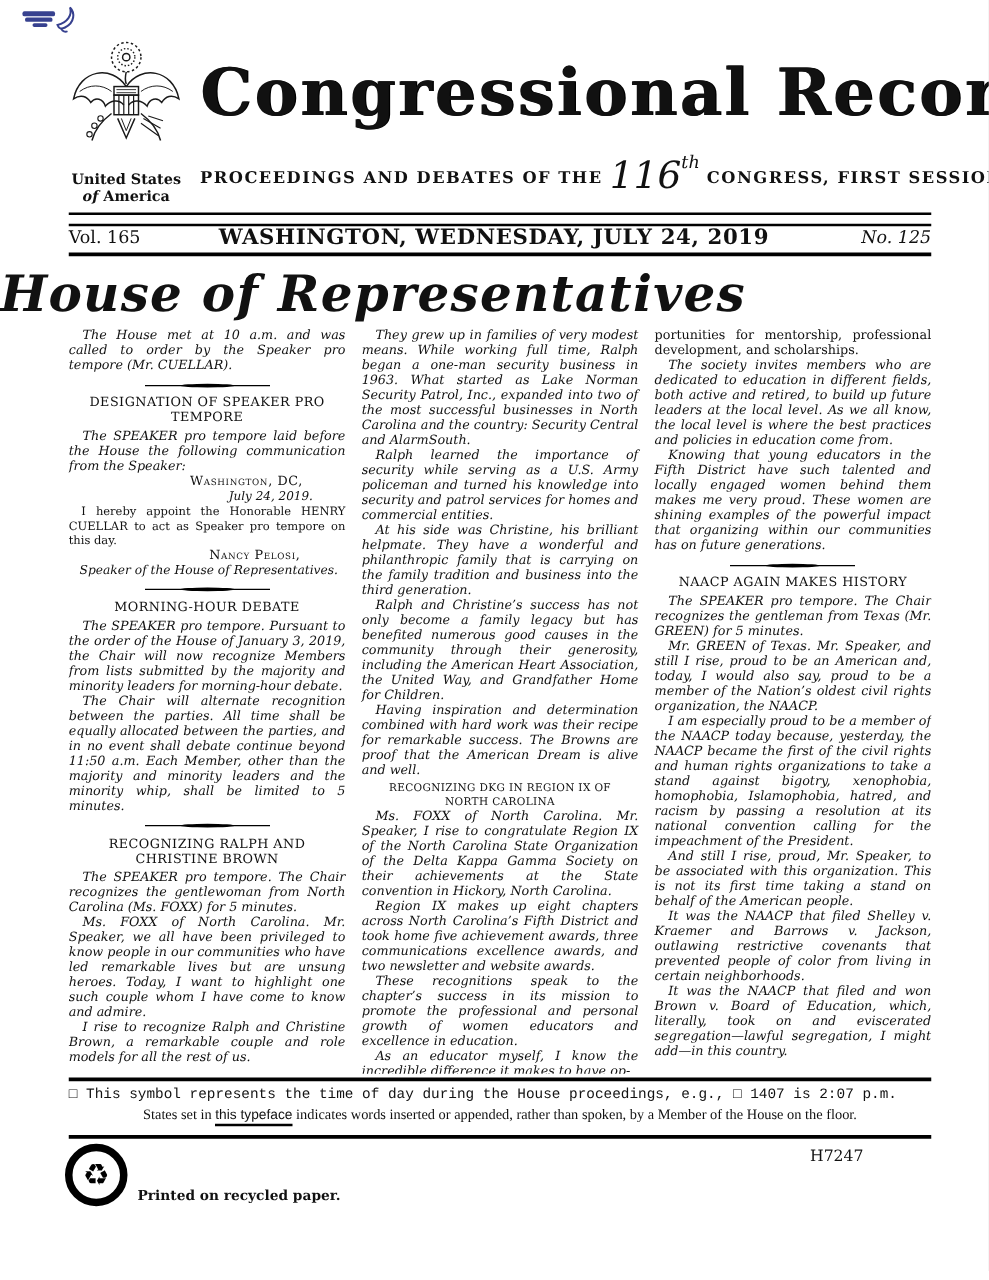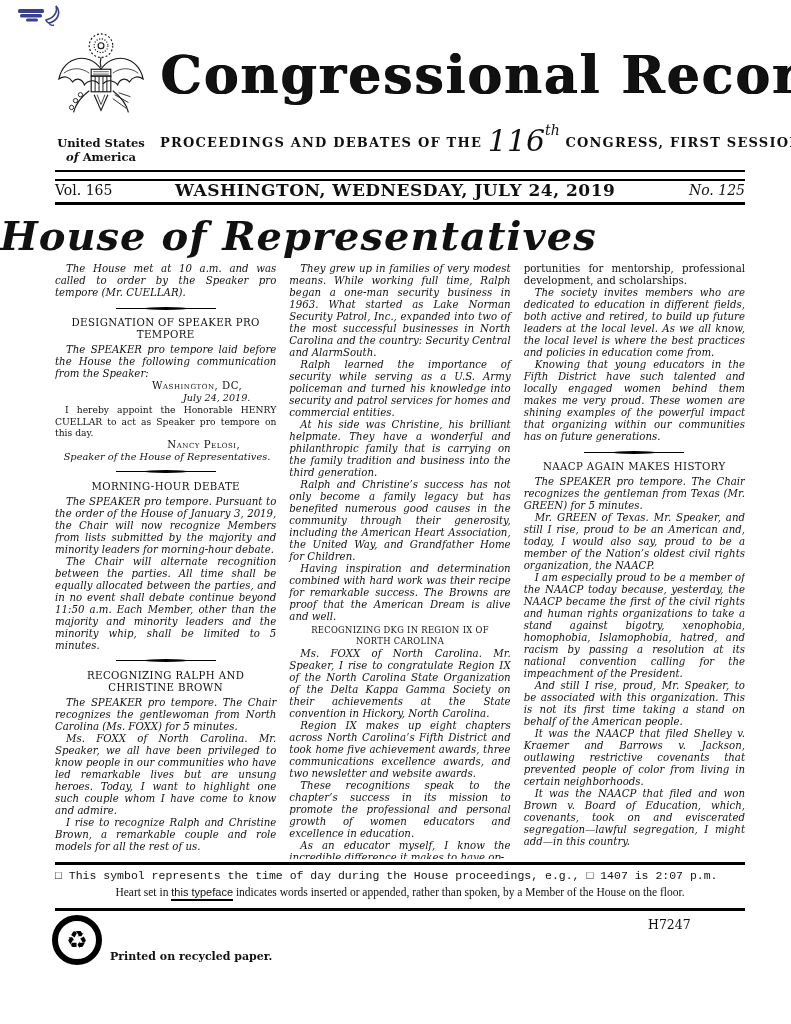--- a/index.html
+++ b/index.html
@@ -170,28 +170,28 @@
         <div class="pc">portunities for mentorship, professional development, and scholarships.</div>
         <div class="p">The society invites members who are dedicated to education in different fields, both active and retired, to build up future leaders at the local level. As we all know, the local level is where the best practices and policies in education come from.</div>
         <div class="p">Knowing that young educators in the Fifth District have such talented and locally engaged women behind them makes me very proud. These women are shining examples of the powerful impact that organizing within our communities has on future generations.</div>
         <div class="divider"></div>
         <div class="h">NAACP AGAIN MAKES HISTORY</div>
         <div class="p">The SPEAKER pro tempore. The Chair recognizes the gentleman from Texas (Mr. GREEN) for 5 minutes.</div>
         <div class="p">Mr. GREEN of Texas. Mr. Speaker, and still I rise, proud to be an American and, today, I would also say, proud to be a member of the Nation’s oldest civil rights organization, the NAACP.</div>
         <div class="p">I am especially proud to be a member of the NAACP today because, yesterday, the NAACP became the first of the civil rights and human rights organizations to take a stand against bigotry, xenophobia, homophobia, Islamophobia, hatred, and racism by passing a resolution at its national convention calling for the impeachment of the President.</div>
         <div class="p">And still I rise, proud, Mr. Speaker, to be associated with this organization. This is not its first time taking a stand on behalf of the American people.</div>
         <div class="p">It was the NAACP that filed Shelley v. Kraemer and Barrows v. Jackson, outlawing restrictive covenants that prevented people of color from living in certain neighborhoods.</div>
-        <div class="p">It was the NAACP that filed and won Brown v. Board of Education, which, covenants, took on and eviscerated segregation—lawful segregation, I might add—in this country.</div>
+        <div class="p">It was the NAACP that filed and won Brown v. Board of Education, which, literally, took on and eviscerated segregation—lawful segregation, I might add—in this country.</div>
       </div>
   </main>
 
   <div class="rule-thick r2"></div>
   <div class="foot-note1">□ This symbol represents the time of day during the House proceedings, e.g., □ 1407 is 2:07 p.m.</div>
   <div class="foot-note2">
-    <span>Heart set in </span><span class="typeface-sample">this typeface</span><span> indicates words inserted or appended, rather than spoken, by a Member of the House on the floor.</span>
+    <span>States set in </span><span class="typeface-sample">this typeface</span><span> indicates words inserted or appended, rather than spoken, by a Member of the House on the floor.</span>
   </div>
   <div class="rule-thick r3"></div>
 
   <div class="page-number">H7247</div>
 
   <div class="recycle-row">
     <div class="recycle-icon">
         <span>♻</span>
       </div>
     <div class="recycle-label">Printed on recycled paper.</div>

